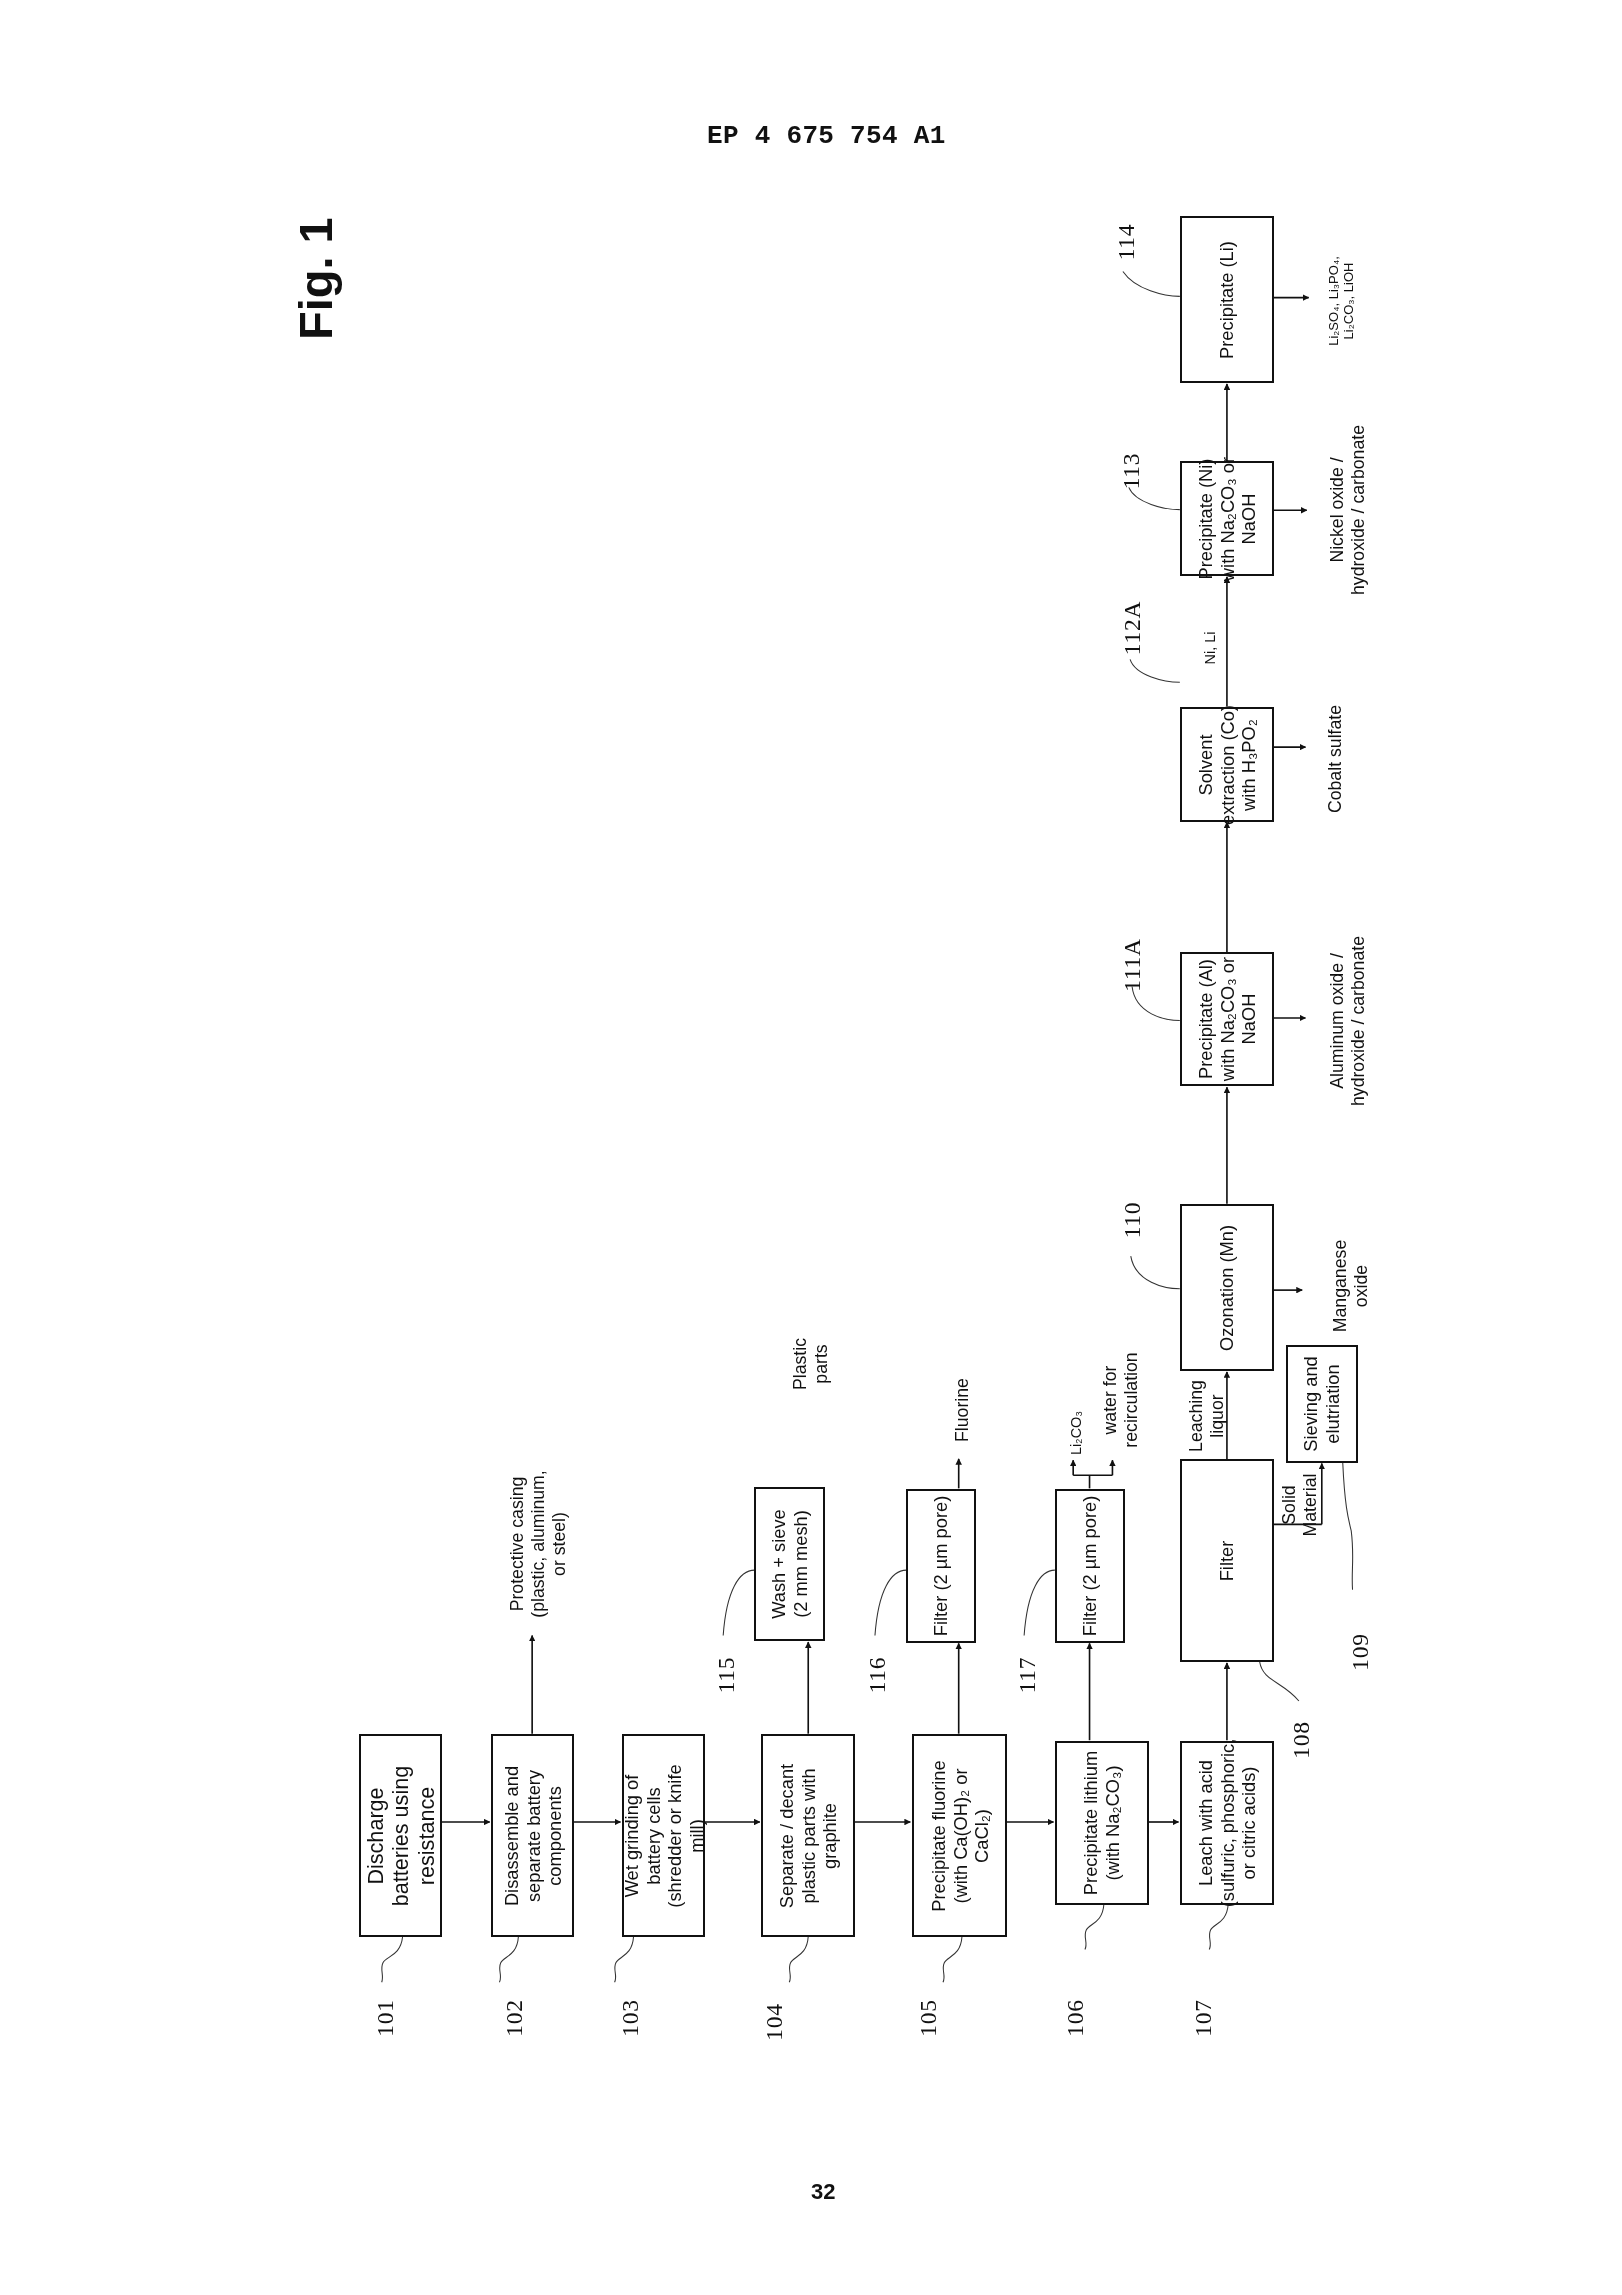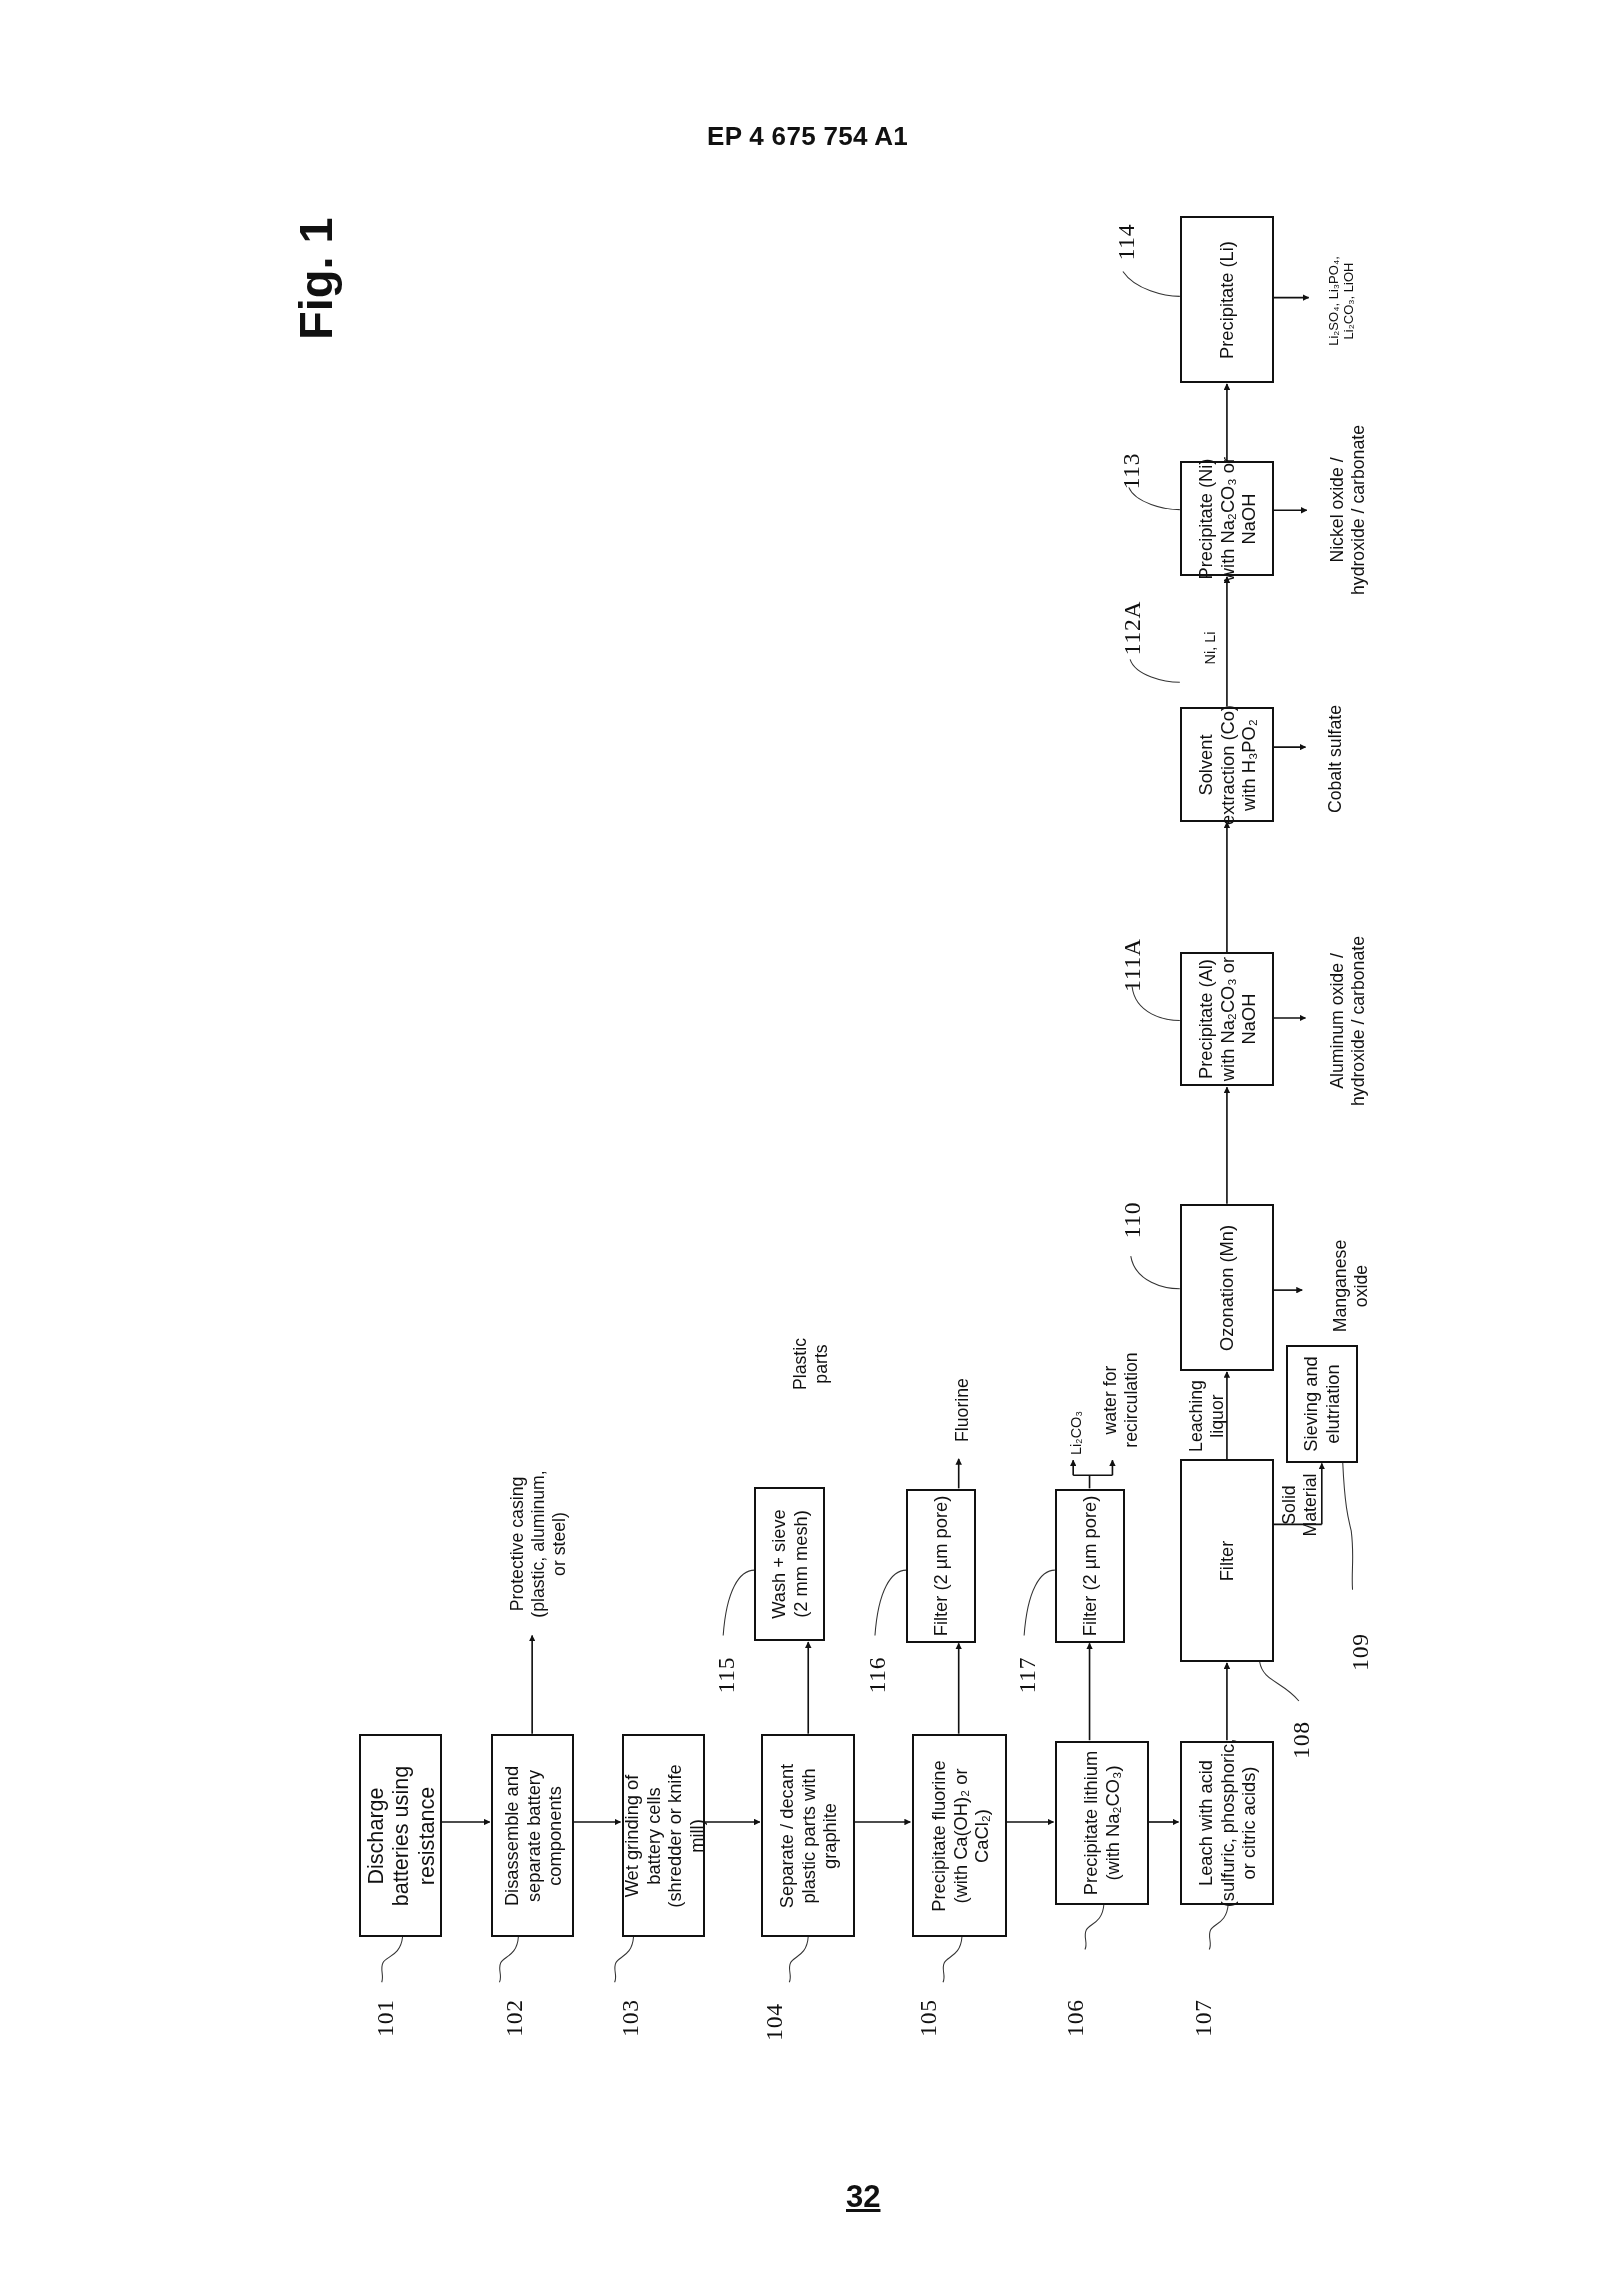--- a/index.html
+++ b/index.html
@@ -1,20 +1,20 @@
 <!DOCTYPE html>
 <html style="font-size:10.5px"><head>
 <meta charset="utf-8">
 <style>
   html, body { margin:0; padding:0; background:#fff; }
   body { width:1623px; height:2295px; position:relative; overflow:hidden;
          font-family:"Liberation Sans", sans-serif; color:#111; }
   .hdr { position:absolute; left:707px; top:121px; font-weight:bold; font-size:26px;
-         font-family:Liberation Sans, sans-serif; letter-spacing:0.3px; }
-  .pgnum { position:absolute; left:846px; top:2179px; font-weight:bold; font-size:31px;text-decoration:underline; }
+         font-family:Liberation Mono, monospace; letter-spacing:0.3px; }
+  .pgnum { position:absolute; left:811px; top:2179px; font-weight:bold; font-size:22px; }
   .fig { position:absolute; left:288px; top:340px; width:131px; height:52px;
          transform-origin:0 0; transform:rotate(-90deg); font-weight:bold; font-size:47px;
          white-space:nowrap; }
   .box { position:absolute; border:2.6px solid #111; box-sizing:border-box; background:#fff; }
   .box .t, .lbl .t { position:absolute; left:50%; top:50%; white-space:nowrap; text-align:center;
          transform:translate(-50%,-50%) rotate(-90deg); line-height:1.18; }
   .box .t { font-size:18.3px; }
   .lbl { position:absolute; width:6.5px; height:6.5px; }
   .lbl .t { font-size:17.7px; }
   .ref .t { font-size:23.6px; font-family:"Liberation Serif", serif; letter-spacing:0.7px; }

